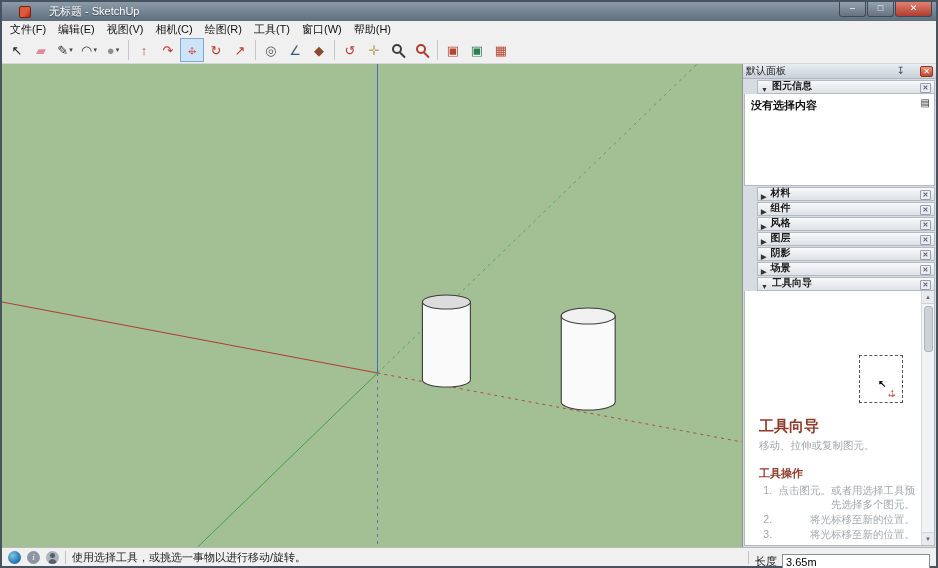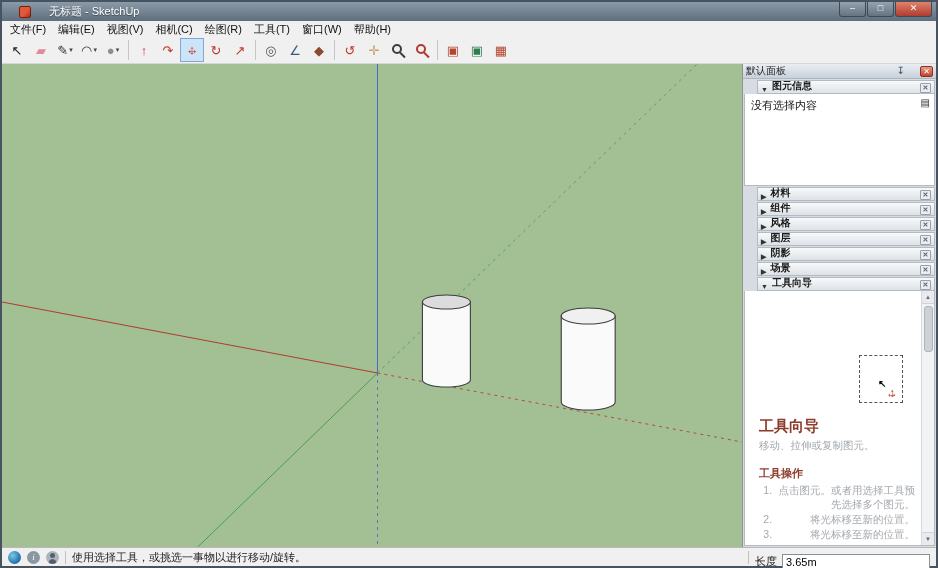--- a/index.html
+++ b/index.html
@@ -63,21 +63,21 @@
   .section-header { height:14px; flex:none; background:linear-gradient(#f8fafb,#dde2e7);
                     border:1px solid #b3bac2; display:flex; align-items:flex-end; padding:0 3px;
                     margin:1px 1px 0 14px; font-size:10px; font-weight:bold; color:#1a1a1a; }
   .sec-arrow { font-size:7px; margin-right:4px; color:#333; line-height:1; }
   .sec-label { flex:1; }
   .sec-close { width:11px; height:10px; border:1px solid #98a0a8; background:#e9edf1; color:#667;
                font-size:7px; line-height:8px; text-align:center; border-radius:1px; }
 
   .entity-content { height:92px; flex:none; background:#fff; border:1px solid #b3bac2; border-top:none;
                     margin:0 1px; position:relative; }
-  .entity-empty { font-weight:normal; font-size:11px; color:#111; padding:4px 6px; }
+  .entity-empty { font-weight:bold; font-size:11px; color:#111; padding:4px 6px; }
   .entity-detail-icon { position:absolute; top:3px; right:4px; font-size:10px; color:#333; }
 
   .instructor { flex:1; min-height:0; background:#fff; border:1px solid #b3bac2; border-top:none;
                 margin:0 1px 1px 1px; position:relative; overflow:hidden; }
   .instructor-inner { position:absolute; inset:0 13px 0 0; padding:0 6px 0 14px; overflow:hidden; }
   .anim-box { width:44px; height:48px; border:1px dashed #555; margin:64px 12px 0 auto; position:relative;
               background:radial-gradient(#b9bdc1 22%, transparent 24%); background-size:4px 4px; }
   .mv-wrap { position:absolute; right:3px; bottom:2px; width:14px; height:14px; }
   .mv-wrap .mv { position:absolute; left:0; top:0; width:14px; height:14px; line-height:14px;
                  text-align:center; font-size:12px; font-weight:bold; }

